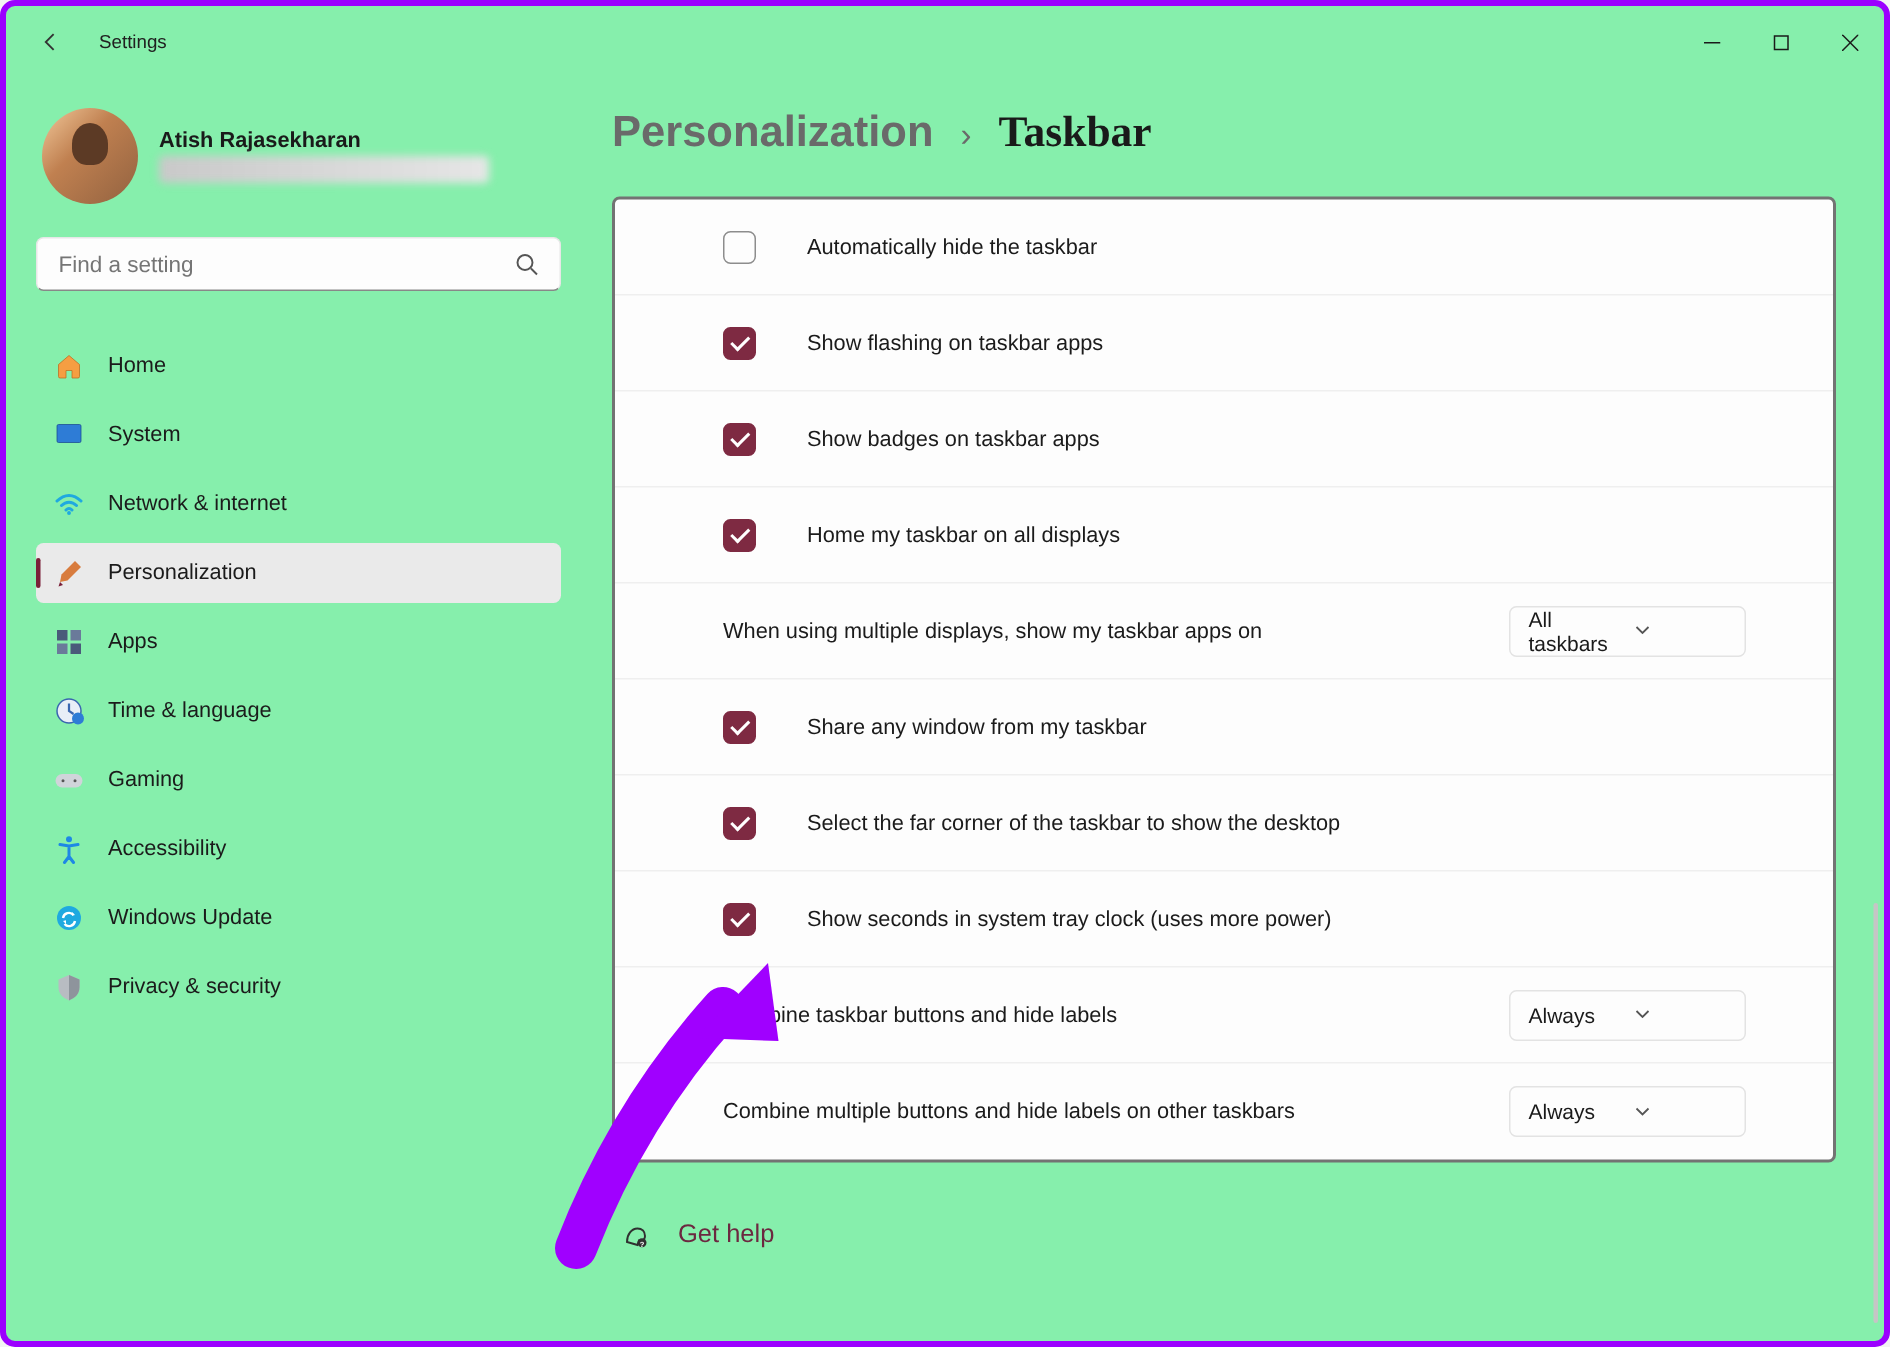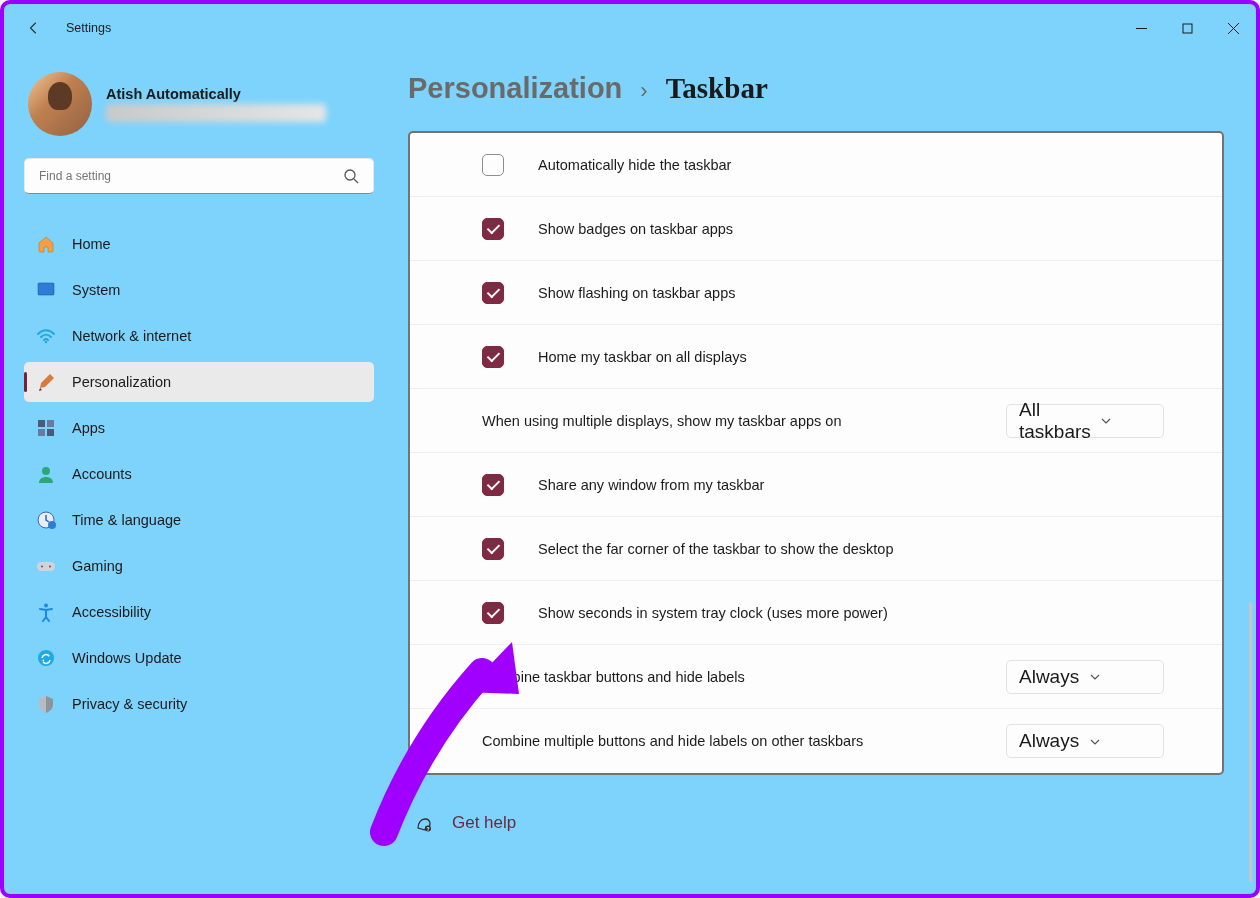--- a/index.html
+++ b/index.html
@@ -6,21 +6,21 @@
   html, body { height: 100%; }
   body {
     font-family: "Segoe UI Variable", "Segoe UI", -apple-system, sans-serif;
     background: #f3f3f3;
     color: #1a1a1a;
     overflow: hidden;
   }
   .frame {
     width: 1260px;
     height: 898px;
-    background: #7dd3fc;
+    background: #86efac;
     border: 4px solid #9b00ff;
     border-radius: 10px;
     position: relative;
     display: flex;
     flex-direction: column;
   }
   
   .titlebar {
     height: 48px;
     display: flex;
@@ -112,21 +112,21 @@
     display: flex;
     align-items: center;
     padding: 0 14px;
     margin-bottom: 30px;
   }
   .search-box input {
     flex: 1;
     border: none;
     outline: none;
     background: transparent;
-    font-size: 12px;
+    font-size: 15px;
     color: #5a5a5a;
   }
   .search-box .search-ic {
     width: 16px; height: 16px;
     color: #555;
   }
 
   .nav-list { list-style: none; }
   .nav-item {
     display: flex;
@@ -230,21 +230,21 @@
   }
   .select {
     min-width: 158px;
     height: 34px;
     border: 1px solid #e3e3e3;
     border-radius: 5px;
     background: #fdfdfd;
     display: flex;
     align-items: center;
     padding: 0 12px;
-    font-size: 19px;
+    font-size: 14px;
     gap: 10px;
   }
   .select span { flex: 1; }
   .select .chev {
     font-size: 10px;
     color: #555;
   }
 
   .help-row {
     display: flex;
@@ -313,21 +313,21 @@
       </div>
     </div>
   </div>
 
   <div class="body-row">
 
     <aside class="sidebar">
       <div class="user-row">
         <div class="avatar"></div>
         <div class="user-info">
-          <div class="name">Atish Automatically</div>
+          <div class="name">Atish Rajasekharan</div>
           <div class="email-blur"></div>
         </div>
       </div>
 
       <div class="search-box">
         <input placeholder="Find a setting" style="">
         <span class="search-ic">
           <svg viewBox="0 0 16 16" width="16" height="16">
               <circle cx="7" cy="7" r="5" fill="none" stroke="#555" stroke-width="1.3"></circle>
               <line x1="11" y1="11" x2="15" y2="15" stroke="#555" stroke-width="1.3"></line>
@@ -378,29 +378,20 @@
                 <rect x="11" y="2" width="7" height="7" fill="#6a7a9a"></rect>
                 <rect x="2" y="11" width="7" height="7" fill="#6a7a9a"></rect>
                 <rect x="11" y="11" width="7" height="7" fill="#4a5a7a"></rect>
               </svg>
             </span>
             <span>Apps</span>
           </li>
           <li class="nav-item">
             <span class="nav-ic">
               <svg viewBox="0 0 20 20" width="20" height="20">
-                <circle cx="10" cy="7" r="4" fill="#2aa876"></circle>
-                <path d="M3 19c0-4 3-6 7-6s7 2 7 6z" fill="#2aa876"></path>
-              </svg>
-            </span>
-            <span>Accounts</span>
-          </li>
-          <li class="nav-item">
-            <span class="nav-ic">
-              <svg viewBox="0 0 20 20" width="20" height="20">
                 <circle cx="10" cy="10" r="8" fill="#e8eef7" stroke="#3a66b0" stroke-width="1"></circle>
                 <path d="M10 5v5l3 2" stroke="#3a66b0" stroke-width="1.5" fill="none"></path>
                 <circle cx="16" cy="15" r="4" fill="#2e7cd6"></circle>
               </svg>
             </span>
             <span>Time &amp; language</span>
           </li>
           <li class="nav-item">
             <span class="nav-ic">
               <svg viewBox="0 0 20 20" width="20" height="20">
@@ -449,25 +440,25 @@
         <span class="crumb-current">Taskbar</span>
       </div>
 
       <div class="settings-card" id="settings-card">
           <div class="row">
             <div class="chk unchecked"></div>
             <div class="label">Automatically hide the taskbar</div>
           </div>
           <div class="row">
             <div class="chk checked"></div>
+            <div class="label">Show flashing on taskbar apps</div>
+          </div>
+          <div class="row">
+            <div class="chk checked"></div>
             <div class="label">Show badges on taskbar apps</div>
-          </div>
-          <div class="row">
-            <div class="chk checked"></div>
-            <div class="label">Show flashing on taskbar apps</div>
           </div>
           <div class="row">
             <div class="chk checked"></div>
             <div class="label">Home my taskbar on all displays</div>
           </div>
           <div class="row" style="padding-left: 72px;">
             <div class="label">When using multiple displays, show my taskbar apps on</div>
             <div class="select">
               <span>All taskbars</span>
               <span class="chev"><svg width="10" height="6" viewBox="0 0 10 6">

